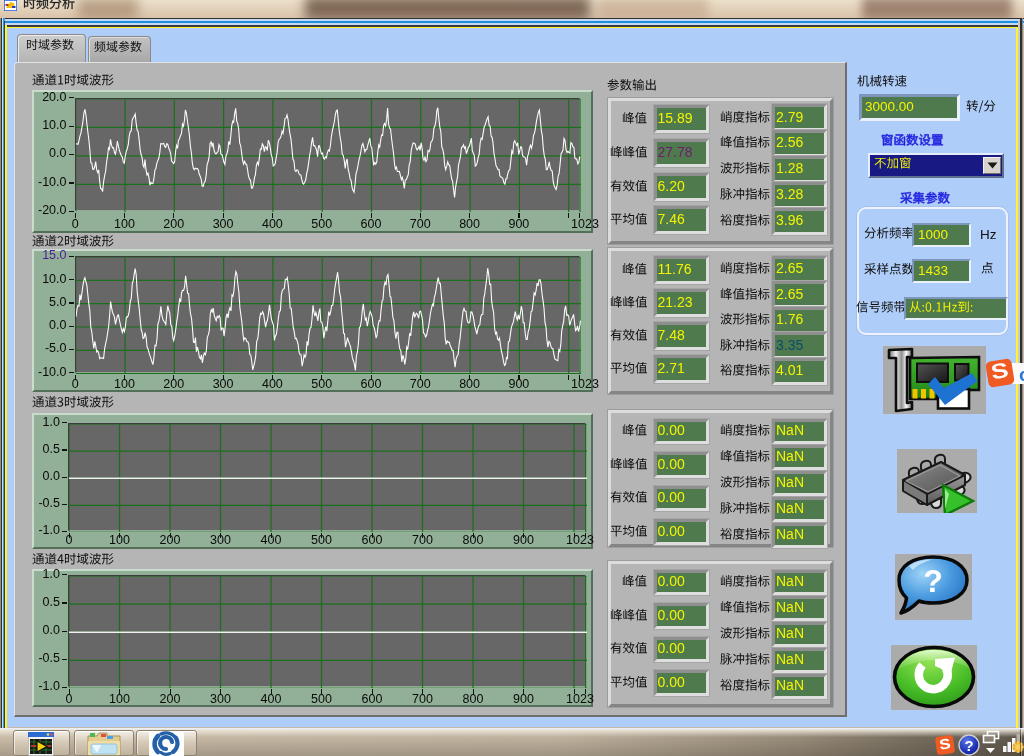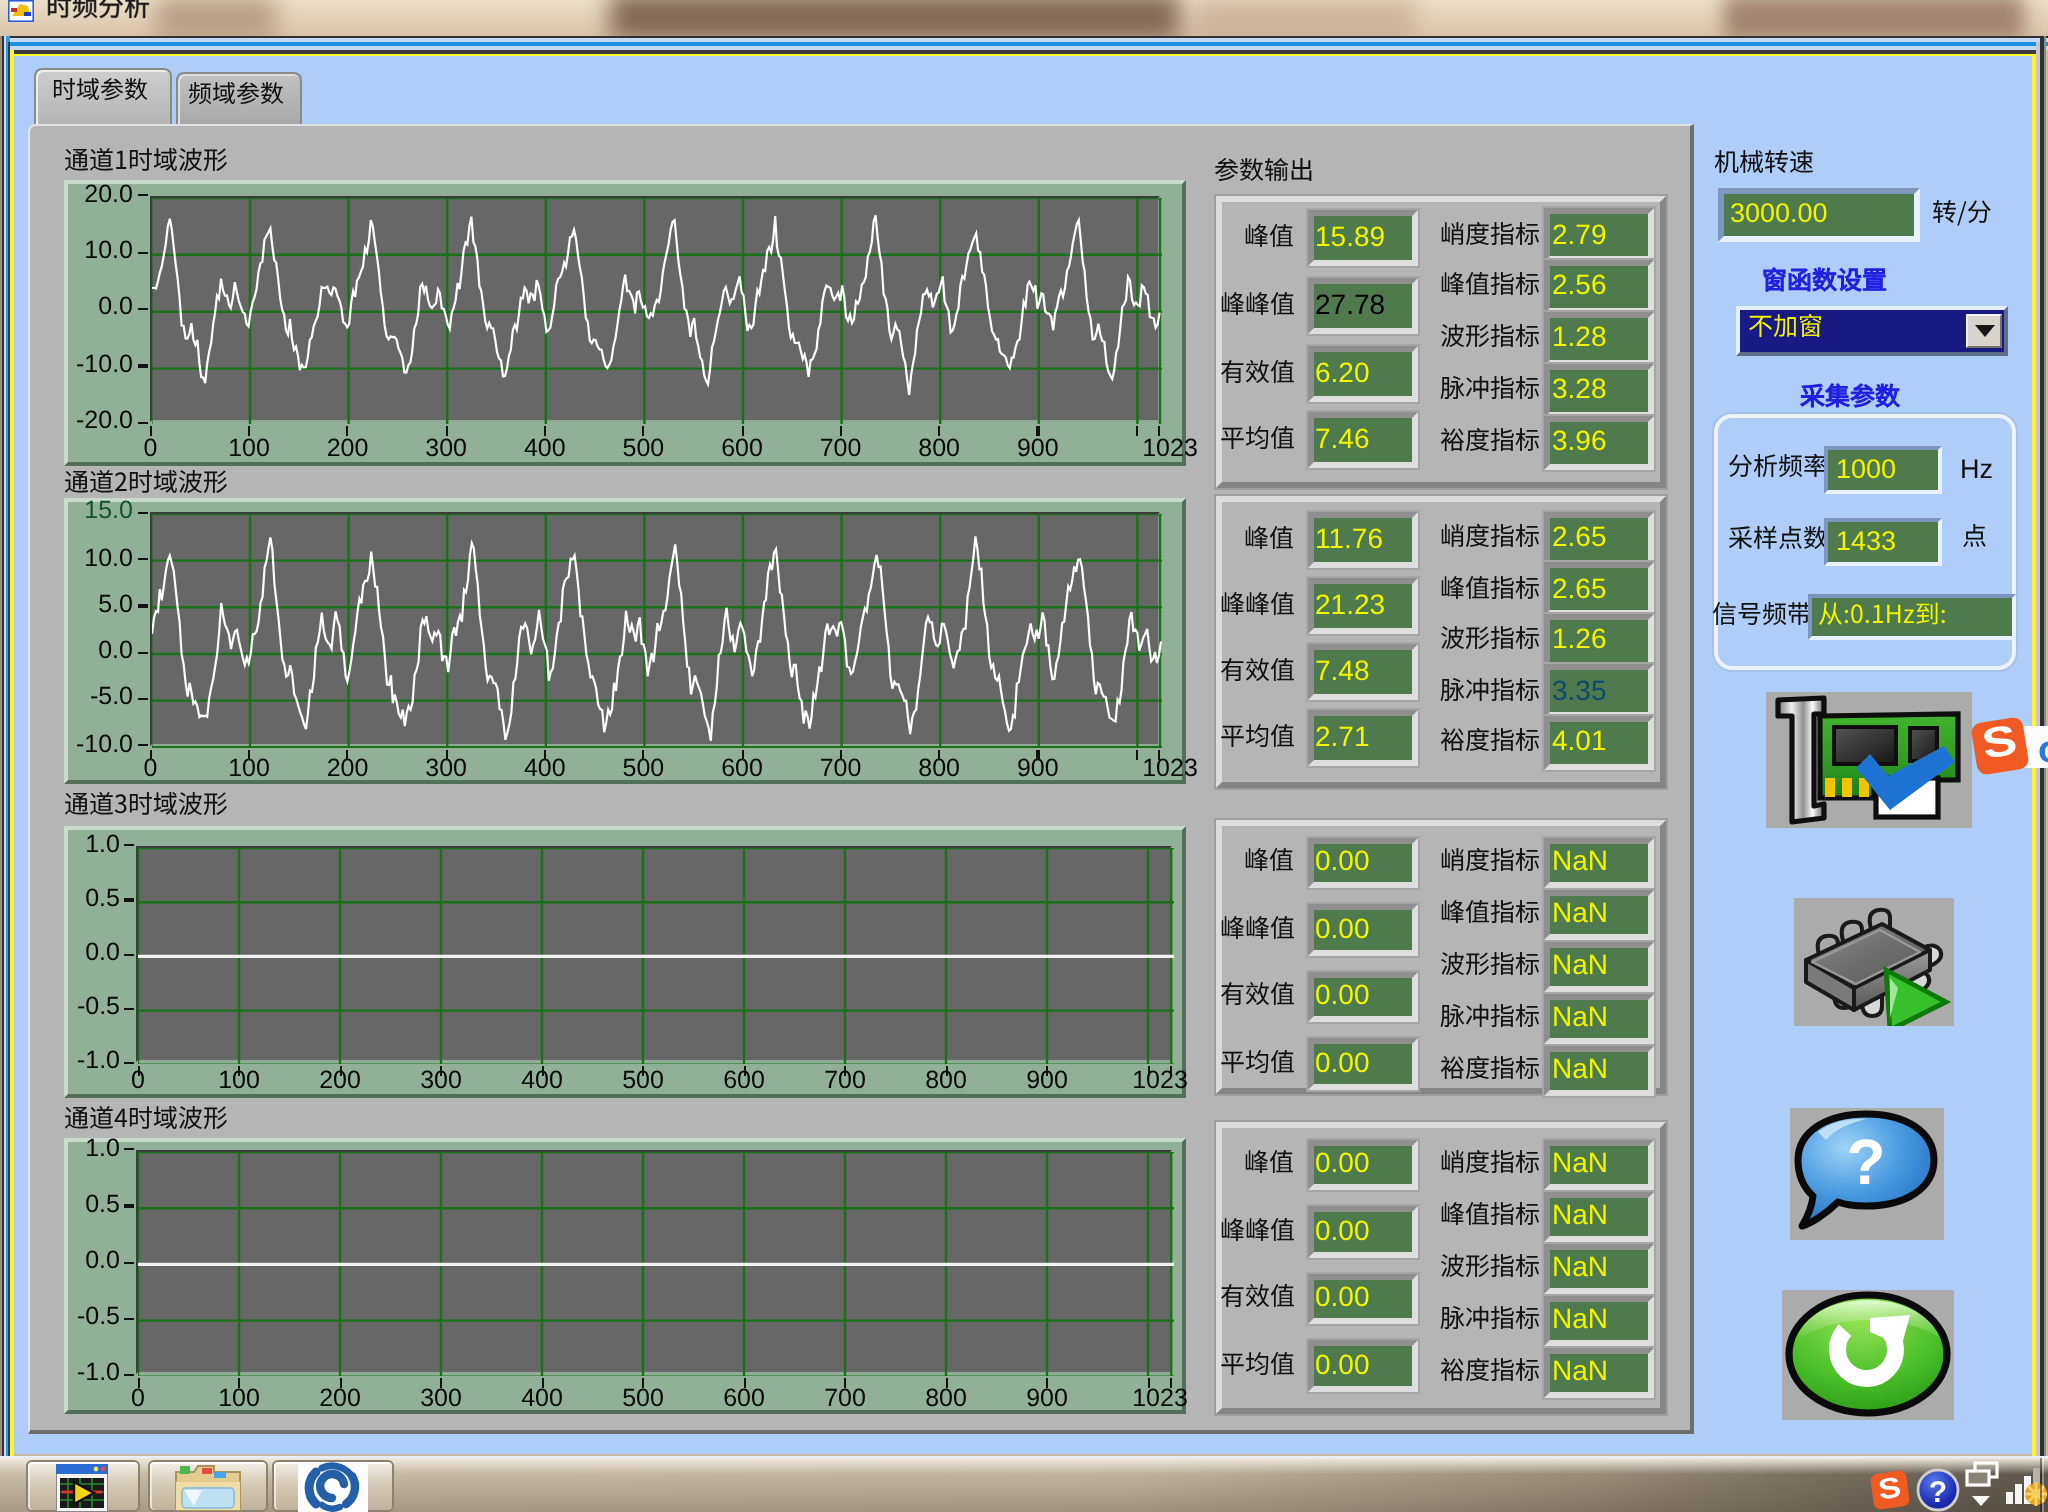--- a/index.html
+++ b/index.html
@@ -212,21 +212,21 @@
     <line x1="196.9" y1="0" x2="196.9" y2="116.6" stroke="#1b701b" stroke-width="1.2"></line>
     <line x1="246.2" y1="0" x2="246.2" y2="116.6" stroke="#1b701b" stroke-width="1.2"></line>
     <line x1="295.5" y1="0" x2="295.5" y2="116.6" stroke="#1b701b" stroke-width="1.2"></line>
     <line x1="344.8" y1="0" x2="344.8" y2="116.6" stroke="#1b701b" stroke-width="1.2"></line>
     <line x1="394.1" y1="0" x2="394.1" y2="116.6" stroke="#1b701b" stroke-width="1.2"></line>
     <line x1="443.4" y1="0" x2="443.4" y2="116.6" stroke="#1b701b" stroke-width="1.2"></line>
     <line x1="492.7" y1="0" x2="492.7" y2="116.6" stroke="#1b701b" stroke-width="1.2"></line>
     <line x1="504.0" y1="0" x2="504.0" y2="116.6" stroke="#1b701b" stroke-width="1.2"></line>
     <polyline points="0.0,59.9 1.0,51.9 2.0,48.6 3.0,49.0 3.9,37.6 4.9,43.2 5.9,36.2 6.9,28.6 7.9,23.3 8.9,20.8 9.9,24.7 10.9,28.6 11.8,37.2 12.8,46.6 13.8,53.9 14.8,70.1 15.8,75.0 16.8,84.3 17.8,91.3 18.8,84.4 19.7,88.7 20.7,94.9 21.7,93.7 22.7,96.3 23.7,101.6 24.7,100.7 25.7,101.2 26.7,100.9 27.6,101.4 28.6,91.9 29.6,86.9 30.6,82.5 31.6,76.2 32.6,69.8 33.6,58.7 34.6,44.5 35.5,50.3 36.5,55.4 37.5,57.4 38.5,60.3 39.5,67.5 40.5,62.6 41.5,58.7 42.5,58.0 43.4,63.1 44.4,67.5 45.4,72.0 46.4,75.5 47.4,71.7 48.4,74.7 49.4,69.6 50.4,60.1 51.3,60.1 52.3,58.6 53.3,53.9 54.3,44.2 55.3,41.4 56.3,26.7 57.3,23.3 58.3,16.7 59.2,11.7 60.2,17.8 61.2,34.9 62.2,43.4 63.2,51.7 64.2,62.2 65.2,72.8 66.1,75.2 67.1,81.4 68.1,80.6 69.1,75.6 70.1,80.2 71.1,90.1 72.1,92.2 73.1,95.9 74.0,98.9 75.0,101.6 76.0,105.1 77.0,107.6 78.0,99.4 79.0,88.3 80.0,88.8 81.0,82.0 81.9,66.9 82.9,64.1 83.9,58.3 84.9,49.3 85.9,58.3 86.9,62.5 87.9,64.3 88.9,65.4 89.8,67.4 90.8,56.5 91.8,48.7 92.8,53.3 93.8,56.0 94.8,68.0 95.8,69.4 96.8,81.0 97.7,83.7 98.7,78.8 99.7,72.7 100.7,64.7 101.7,58.7 102.7,49.3 103.7,42.3 104.7,44.7 105.6,35.5 106.6,33.4 107.6,33.4 108.6,29.8 109.6,18.8 110.6,27.2 111.6,36.3 112.6,36.5 113.5,48.1 114.5,56.6 115.5,61.1 116.5,71.9 117.5,85.3 118.5,85.5 119.5,80.6 120.4,94.6 121.4,90.2 122.4,94.3 123.4,100.0 124.4,101.8 125.4,97.8 126.4,106.0 127.4,99.2 128.3,96.1 129.3,97.9 130.3,94.0 131.3,80.3 132.3,77.9 133.3,73.7 134.3,56.8 135.3,52.9 136.2,54.8 137.2,51.1 138.2,58.4 139.2,61.2 140.2,63.6 141.2,59.3 142.2,60.7 143.2,58.6 144.1,60.6 145.1,73.5 146.1,71.1 147.1,71.3 148.1,79.1 149.1,70.8 150.1,60.2 151.1,56.6 152.0,60.9 153.0,53.8 154.0,50.7 155.0,53.9 156.0,37.9 157.0,39.2 158.0,33.2 159.0,20.2 159.9,14.6 160.9,17.1 161.9,27.8 162.9,35.3 163.9,50.7 164.9,58.1 165.9,65.5 166.9,77.0 167.8,83.3 168.8,80.9 169.8,81.5 170.8,84.5 171.8,84.7 172.8,87.4 173.8,97.5 174.8,98.1 175.7,104.2 176.7,112.9 177.7,109.3 178.7,105.1 179.7,99.2 180.7,84.1 181.7,82.3 182.6,74.6 183.6,61.8 184.6,56.4 185.6,57.3 186.6,54.7 187.6,57.1 188.6,64.1 189.6,70.1 190.5,65.5 191.5,63.0 192.5,56.5 193.5,47.9 194.5,55.7 195.5,62.5 196.5,65.5 197.5,68.3 198.4,83.4 199.4,78.9 200.4,77.3 201.4,69.9 202.4,60.5 203.4,54.4 204.4,53.7 205.4,37.7 206.3,33.7 207.3,32.1 208.3,31.5 209.3,22.4 210.3,22.7 211.3,20.7 212.3,28.4 213.3,38.0 214.2,51.1 215.2,51.2 216.2,60.5 217.2,70.2 218.2,74.7 219.2,81.7 220.2,81.2 221.2,83.9 222.1,87.4 223.1,95.4 224.1,97.6 225.1,98.0 226.1,109.1 227.1,104.5 228.1,97.8 229.1,100.3 230.0,97.8 231.0,84.4 232.0,88.5 233.0,77.5 234.0,71.3 235.0,70.5 236.0,62.0 237.0,48.4 237.9,55.0 238.9,59.2 239.9,55.4 240.9,59.2 241.9,63.8 242.9,55.3 243.9,51.6 244.8,64.9 245.8,65.2 246.8,69.5 247.8,81.1 248.8,75.2 249.8,69.5 250.8,74.1 251.8,64.2 252.7,54.6 253.7,58.5 254.7,54.3 255.7,48.5 256.7,48.2 257.7,42.0 258.7,32.0 259.7,26.1 260.6,21.1 261.6,15.2 262.6,24.0 263.6,35.7 264.6,39.8 265.6,54.0 266.6,63.8 267.6,76.3 268.5,76.8 269.5,90.2 270.5,85.5 271.5,80.7 272.5,84.3 273.5,86.9 274.5,89.6 275.5,95.4 276.4,100.9 277.4,103.7 278.4,107.4 279.4,113.4 280.4,99.2 281.4,95.0 282.4,86.5 283.4,70.4 284.3,69.6 285.3,64.2 286.3,53.1 287.3,46.9 288.3,56.1 289.3,63.0 290.3,61.2 291.3,69.1 292.2,64.5 293.2,58.1 294.2,54.5 295.2,56.9 296.2,60.2 297.2,68.7 298.2,70.8 299.1,74.7 300.1,81.1 301.1,77.9 302.1,68.1 303.1,63.6 304.1,63.8 305.1,52.4 306.1,44.0 307.0,42.9 308.0,29.8 309.0,25.2 310.0,28.1 311.0,19.3 312.0,17.5 313.0,27.4 314.0,39.2 314.9,40.3 315.9,49.7 316.9,60.4 317.9,63.8 318.9,75.0 319.9,81.6 320.9,75.4 321.9,75.4 322.8,85.6 323.8,92.1 324.8,93.4 325.8,104.8 326.8,98.3 327.8,101.2 328.8,107.3 329.8,101.4 330.7,90.0 331.7,91.9 332.7,84.9 333.7,76.3 334.7,78.9 335.7,69.2 336.7,59.0 337.7,54.8 338.6,60.4 339.6,57.5 340.6,56.2 341.6,58.1 342.6,61.2 343.6,54.7 344.6,54.1 345.6,58.3 346.5,63.1 347.5,76.2 348.5,76.6 349.5,79.9 350.5,78.7 351.5,73.8 352.5,69.9 353.5,63.6 354.4,56.5 355.4,51.9 356.4,47.1 357.4,48.7 358.4,40.0 359.4,36.9 360.4,30.7 361.3,24.6 362.3,20.5 363.3,26.5 364.3,26.3 365.3,37.7 366.3,48.6 367.3,58.9 368.3,66.4 369.2,81.1 370.2,87.3 371.2,83.9 372.2,85.3 373.2,85.1 374.2,88.5 375.2,90.7 376.2,93.5 377.1,93.3 378.1,102.6 379.1,110.1 380.1,102.0 381.1,99.0 382.1,97.8 383.1,87.6 384.1,80.9 385.0,72.2 386.0,63.2 387.0,54.4 388.0,51.4 389.0,54.2 390.0,54.2 391.0,62.3 392.0,65.5 392.9,66.1 393.9,64.6 394.9,54.9 395.9,55.0 396.9,58.3 397.9,63.2 398.9,69.8 399.9,73.1 400.8,77.1 401.8,72.1 402.8,68.6 403.8,67.9 404.8,59.4 405.8,57.5 406.8,57.3 407.8,41.2 408.7,37.2 409.7,29.4 410.7,21.9 411.7,11.2 412.7,17.4 413.7,27.6 414.7,27.3 415.7,44.7 416.6,50.7 417.6,55.3 418.6,71.3 419.6,76.9 420.6,75.3 421.6,82.0 422.6,83.2 423.5,81.0 424.5,88.4 425.5,94.6 426.5,98.6 427.5,104.7 428.5,108.4 429.5,107.5 430.5,100.7 431.4,101.6 432.4,84.8 433.4,84.1 434.4,77.2 435.4,70.4 436.4,67.4 437.4,64.9 438.4,59.1 439.3,54.7 440.3,59.9 441.3,62.9 442.3,57.9 443.3,62.4 444.3,56.7 445.3,49.2 446.3,53.5 447.2,65.7 448.2,65.7 449.2,76.4 450.2,82.6 451.2,82.4 452.2,74.5 453.2,71.4 454.2,63.9 455.1,54.5 456.1,53.9 457.1,45.2 458.1,36.1 459.1,37.9 460.1,33.4 461.1,26.2 462.1,28.9 463.0,22.9 464.0,22.6 465.0,26.7 466.0,36.8 467.0,43.4 468.0,51.3 469.0,65.7 470.0,70.0 470.9,82.8 471.9,90.2 472.9,84.4 473.9,85.3 474.9,89.4 475.9,91.3 476.9,91.6 477.8,96.8 478.8,101.9 479.8,102.4 480.8,103.3 481.8,103.7 482.8,92.7 483.8,94.4 484.8,87.7 485.7,74.1 486.7,68.5 487.7,64.5 488.7,52.7 489.7,49.0 490.7,58.4 491.7,57.8 492.7,59.3 493.6,68.3 494.6,65.3 495.6,61.9 496.6,60.0 497.6,57.4 498.6,66.4 499.6,73.7 500.6,72.4 501.5,69.0 502.5,74.5 503.5,70.7 504.5,63.7" fill="none" stroke="#fcfcfc" stroke-width="1.1"></polyline>
   </svg>
-<div style="position:absolute;left:32.5px;top:249.2px;width:34px;height:13px;font-size:12.5px;color:#14532d;text-align:right;line-height:13px">15.0</div>
+<div style="position:absolute;left:32.5px;top:249.2px;width:34px;height:13px;font-size:12.5px;color:#4c1d95;text-align:right;line-height:13px">15.0</div>
 <div style="position:absolute;left:68.5px;top:255.7px;width:5px;height:1.2px;background:#111"></div>
 <div style="position:absolute;left:32.5px;top:272.52px;width:34px;height:13px;font-size:12.5px;color:#0a0a0a;text-align:right;line-height:13px">10.0</div>
 <div style="position:absolute;left:68.5px;top:279.02px;width:5px;height:1.2px;background:#111"></div>
 <div style="position:absolute;left:32.5px;top:295.84px;width:34px;height:13px;font-size:12.5px;color:#0a0a0a;text-align:right;line-height:13px">5.0</div>
 <div style="position:absolute;left:68.5px;top:302.34px;width:5px;height:1.2px;background:#111"></div>
 <div style="position:absolute;left:32.5px;top:319.16px;width:34px;height:13px;font-size:12.5px;color:#0a0a0a;text-align:right;line-height:13px">0.0</div>
 <div style="position:absolute;left:68.5px;top:325.66px;width:5px;height:1.2px;background:#111"></div>
 <div style="position:absolute;left:32.5px;top:342.48px;width:34px;height:13px;font-size:12.5px;color:#0a0a0a;text-align:right;line-height:13px">-5.0</div>
 <div style="position:absolute;left:68.5px;top:348.98px;width:5px;height:1.2px;background:#111"></div>
 <div style="position:absolute;left:32.5px;top:365.8px;width:34px;height:13px;font-size:12.5px;color:#0a0a0a;text-align:right;line-height:13px">-10.0</div>
@@ -404,21 +404,21 @@
 <div style="position:absolute;left:653.5px;top:105px;width:55px;height:28px;background:#4e7a4e;border:3px solid;border-color:#8f8f8f #dedede #dedede #8f8f8f;box-shadow:0 0 0 1px #a6a6a6"></div>
 <div style="position:absolute;left:657.5px;top:110.1px;width:49px;height:16.8px;font-size:14px;color:#f4f400;line-height:16.1px">15.89</div>
 <svg style="position:absolute;left:609.5px;top:146.0px;overflow:visible" width="40" height="14">
     <g fill="#111">
       <use href="#g17" transform="translate(0.00,10.50) scale(0.01250,-0.01250)"></use>
       <use href="#g17" transform="translate(12.50,10.50) scale(0.01250,-0.01250)"></use>
       <use href="#g18" transform="translate(25.00,10.50) scale(0.01250,-0.01250)"></use>
     </g>
   </svg>
 <div style="position:absolute;left:653.5px;top:139px;width:55px;height:28px;background:#4e7a4e;border:3px solid;border-color:#8f8f8f #dedede #dedede #8f8f8f;box-shadow:0 0 0 1px #a6a6a6"></div>
-<div style="position:absolute;left:657.5px;top:144.1px;width:49px;height:16.8px;font-size:14px;color:#000000;line-height:16.1px">27.78</div>
+<div style="position:absolute;left:657.5px;top:144.1px;width:49px;height:16.8px;font-size:14px;color:#701a75;line-height:16.1px">27.78</div>
 <svg style="position:absolute;left:609.5px;top:179.5px;overflow:visible" width="40" height="14">
     <g fill="#111">
       <use href="#g19" transform="translate(0.00,10.50) scale(0.01250,-0.01250)"></use>
       <use href="#g20" transform="translate(12.50,10.50) scale(0.01250,-0.01250)"></use>
       <use href="#g18" transform="translate(25.00,10.50) scale(0.01250,-0.01250)"></use>
     </g>
   </svg>
 <div style="position:absolute;left:653.5px;top:172.5px;width:55px;height:28px;background:#4e7a4e;border:3px solid;border-color:#8f8f8f #dedede #dedede #8f8f8f;box-shadow:0 0 0 1px #a6a6a6"></div>
 <div style="position:absolute;left:657.5px;top:177.6px;width:49px;height:16.8px;font-size:14px;color:#f4f400;line-height:16.1px">6.20</div>
 <svg style="position:absolute;left:609.5px;top:213.0px;overflow:visible" width="40" height="14">
@@ -538,21 +538,21 @@
 <div style="position:absolute;left:776px;top:285.6px;width:49px;height:16.8px;font-size:14px;color:#f4f400;line-height:16.1px">2.65</div>
 <svg style="position:absolute;left:720.0px;top:313.0px;overflow:visible" width="52" height="14">
     <g fill="#111">
       <use href="#g10" transform="translate(0.00,10.50) scale(0.01250,-0.01250)"></use>
       <use href="#g11" transform="translate(12.50,10.50) scale(0.01250,-0.01250)"></use>
       <use href="#g25" transform="translate(25.00,10.50) scale(0.01250,-0.01250)"></use>
       <use href="#g26" transform="translate(37.50,10.50) scale(0.01250,-0.01250)"></use>
     </g>
   </svg>
 <div style="position:absolute;left:772px;top:306.5px;width:55px;height:27px;background:#4e7a4e;border:3px solid;border-color:#8f8f8f #dedede #dedede #8f8f8f;box-shadow:0 0 0 1px #a6a6a6"></div>
-<div style="position:absolute;left:776px;top:311.1px;width:49px;height:16.8px;font-size:14px;color:#f4f400;line-height:16.1px">1.26</div>
+<div style="position:absolute;left:776px;top:311.1px;width:49px;height:16.8px;font-size:14px;color:#f4f400;line-height:16.1px">1.76</div>
 <svg style="position:absolute;left:720.0px;top:338.5px;overflow:visible" width="52" height="14">
     <g fill="#111">
       <use href="#g27" transform="translate(0.00,10.50) scale(0.01250,-0.01250)"></use>
       <use href="#g28" transform="translate(12.50,10.50) scale(0.01250,-0.01250)"></use>
       <use href="#g25" transform="translate(25.00,10.50) scale(0.01250,-0.01250)"></use>
       <use href="#g26" transform="translate(37.50,10.50) scale(0.01250,-0.01250)"></use>
     </g>
   </svg>
 <div style="position:absolute;left:772px;top:332px;width:55px;height:27px;background:#4e7a4e;border:3px solid;border-color:#8f8f8f #dedede #dedede #8f8f8f;box-shadow:0 0 0 1px #a6a6a6"></div>
 <div style="position:absolute;left:776px;top:336.6px;width:49px;height:16.8px;font-size:14px;color:#0c4a6e;line-height:16.1px">3.35</div>

